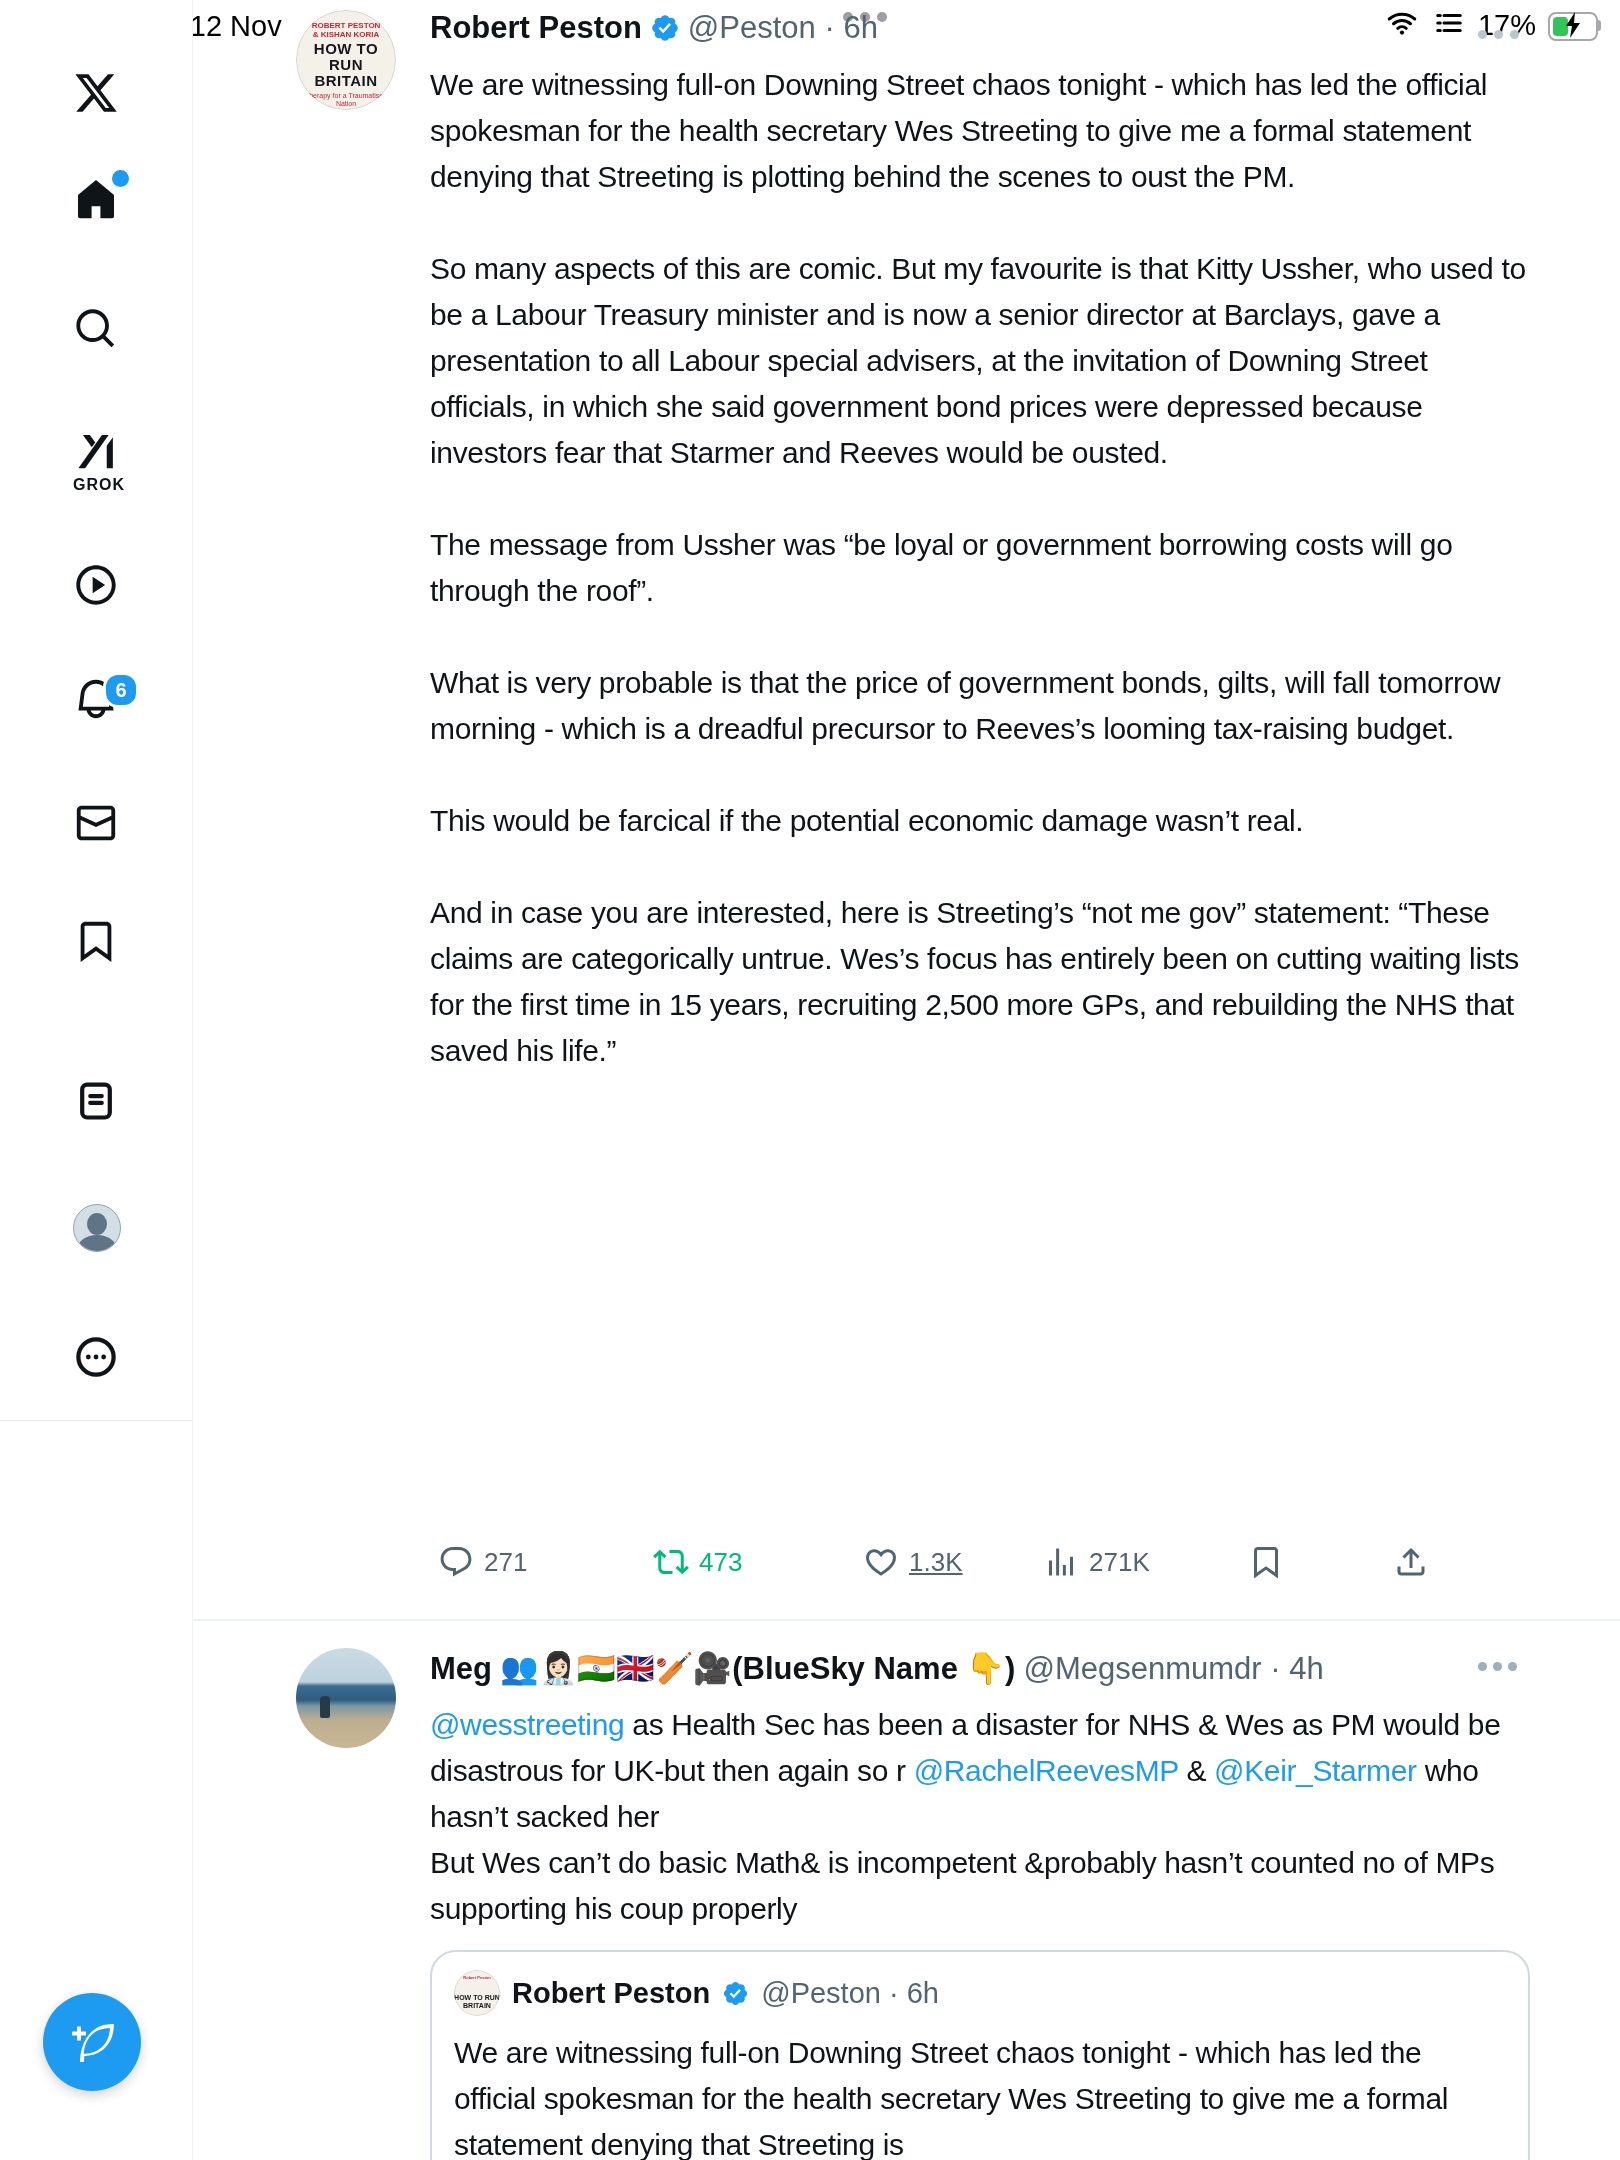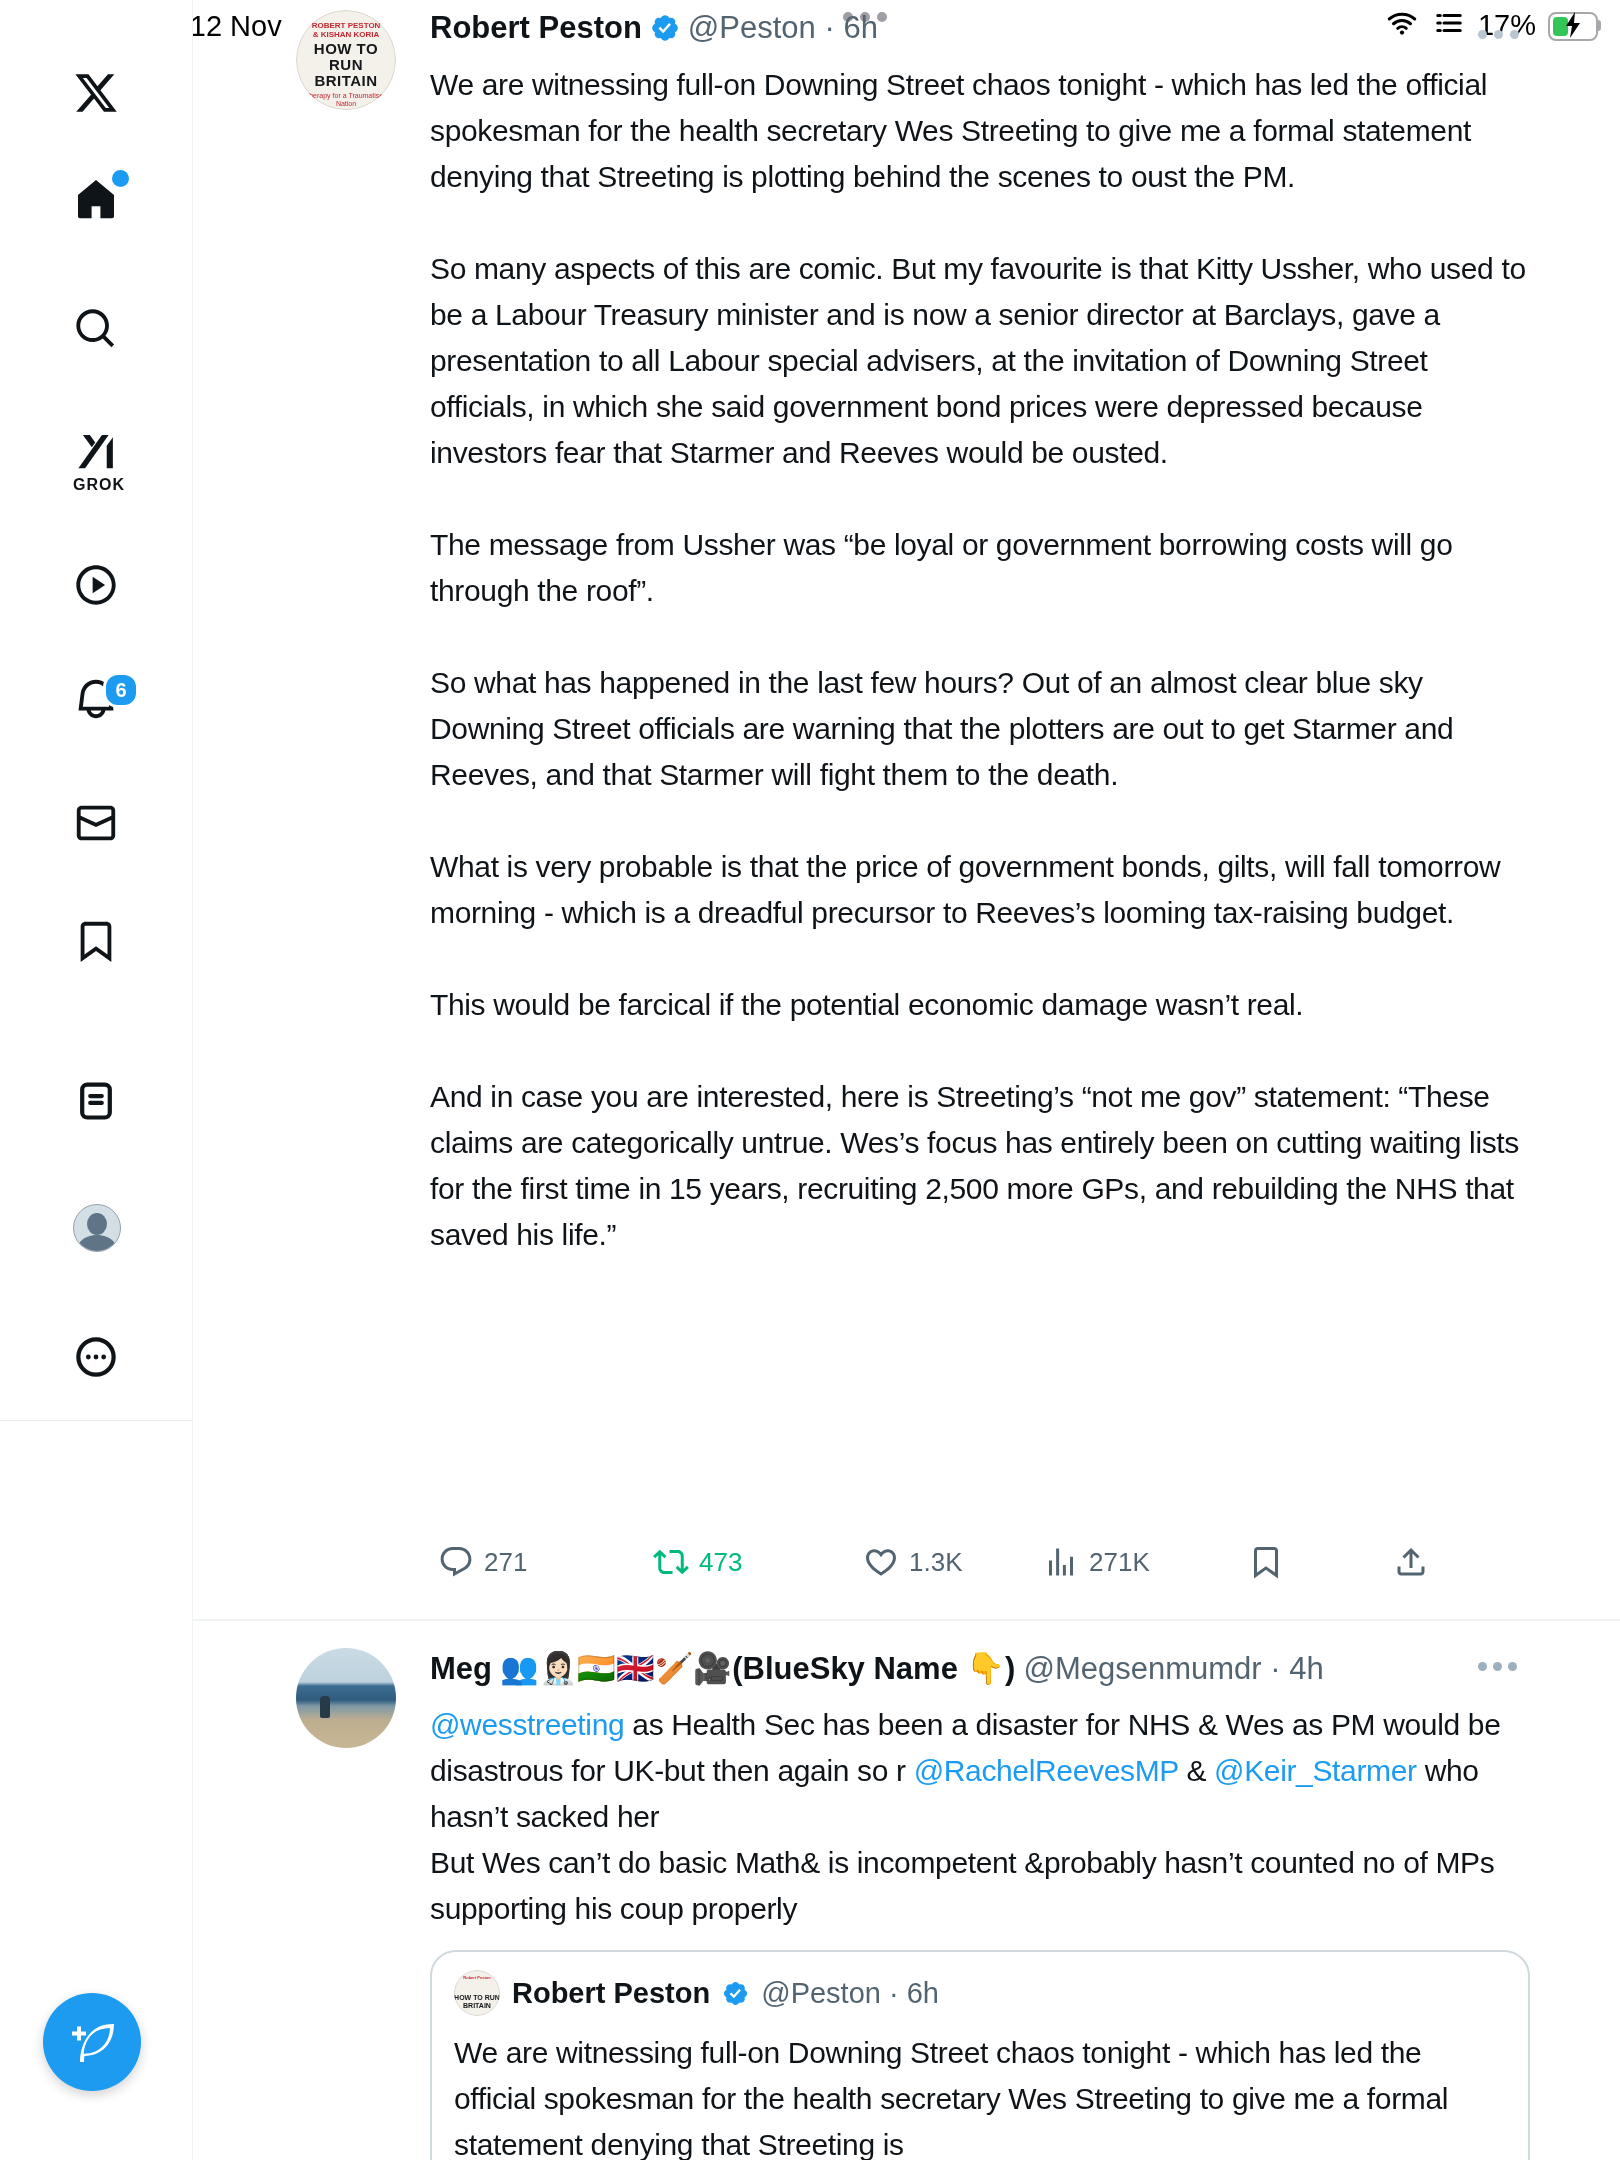--- a/index.html
+++ b/index.html
@@ -211,39 +211,38 @@
       <span class="t-name">Robert Peston</span>
       <svg class="vbadge" viewBox="0 0 24 24" fill="#1d9bf0">
         <path d="M22.25 12c0-1.43-.88-2.67-2.19-3.34.46-1.39.2-2.9-.81-3.91s-2.52-1.27-3.91-.81c-.66-1.31-1.91-2.19-3.34-2.19s-2.67.88-3.33 2.19c-1.4-.46-2.91-.2-3.92.81s-1.26 2.52-.8 3.91c-1.31.67-2.2 1.91-2.2 3.34s.89 2.67 2.2 3.34c-.46 1.39-.21 2.9.8 3.91s2.52 1.26 3.91.81c.67 1.31 1.91 2.19 3.34 2.19s2.68-.88 3.34-2.19c1.39.45 2.9.2 3.91-.81s1.27-2.52.81-3.91c1.31-.67 2.19-1.91 2.19-3.34zm-11.71 4.2-3.74-3.74 1.41-1.42 2.26 2.26 4.8-5.23 1.47 1.36-6.2 6.77z" fill-rule="evenodd"></path>
       </svg>
       <span class="t-meta"><span>@Peston</span> <span>·</span> <span>6h</span></span>
     </header>
     <div class="t-body">
         <p>We are witnessing full-on Downing Street chaos tonight - which has led the official spokesman for the health secretary Wes Streeting to give me a formal statement denying that Streeting is plotting behind the scenes to oust the PM.</p>
         <p>So many aspects of this are comic. But my favourite is that Kitty Ussher, who used to be a Labour Treasury minister and is now a senior director at Barclays,  gave a presentation to all Labour special advisers, at the invitation of Downing Street officials, in which she said government bond prices were depressed because investors fear that Starmer and Reeves would be ousted.</p>
         <p>The message from Ussher was “be loyal or government borrowing costs will go through the roof”.</p>
-        <p>So what has happened in the last few hours?  Out of an almost clear blue sky Downing Street officials are warning that the plotters are out to get Starmer and Reeves, and that Starmer will fight them to the death.</p>
         <p>What is very probable is that the price of government bonds, gilts, will fall tomorrow morning - which is a dreadful precursor to Reeves’s looming tax-raising budget.</p>
         <p>This would be farcical if the potential economic damage wasn’t real.</p>
         <p>And in case you are interested, here is Streeting’s “not me gov” statement: “These claims are categorically untrue. Wes’s focus has entirely been on cutting waiting lists for the first time in 15 years, recruiting 2,500 more GPs, and rebuilding the NHS that saved his life.”</p>
       </div>
     <div class="actions">
       <div class="act" style="left:0;">
         <svg viewBox="0 0 24 24" fill="#536471">
             <path d="M1.751 10c0-4.42 3.584-8 8.005-8h4.366c4.49 0 8.129 3.64 8.129 8.13 0 2.96-1.607 5.68-4.196 7.11l-8.054 4.46v-3.69h-.067c-4.49.1-8.183-3.51-8.183-8.01zm8.005-6c-3.317 0-6.005 2.69-6.005 6 0 3.37 2.77 6.08 6.138 6.01l.351-.01h1.761v2.3l5.087-2.81c1.951-1.08 3.163-3.13 3.163-5.36 0-3.39-2.744-6.13-6.129-6.13H9.756z"></path>
           </svg>
         <span>271</span>
       </div>
       <div class="act act-green" style="left:215px;">
         <svg viewBox="0 0 24 24" fill="#00ba7c">
             <path d="M4.5 3.88l4.432 4.14-1.364 1.46L5.5 7.55V16c0 1.1.896 2 2 2H13v2H7.5c-2.209 0-4-1.79-4-4V7.55L1.432 9.48.068 8.02 4.5 3.88zM16.5 6H11V4h5.5c2.209 0 4 1.79 4 4v8.45l2.068-1.93 1.364 1.46-4.432 4.14-4.432-4.14 1.364-1.46 2.068 1.93V8c0-1.1-.896-2-2-2z"></path>
           </svg>
         <span>473</span>
       </div>
-      <div class="act" style="left:425px;">
+      <div class="act" style="left:425px;text-decoration:underline;">
         <svg viewBox="0 0 24 24" fill="#536471">
             <path d="M16.697 5.5c-1.222-.06-2.679.51-3.89 2.16l-.805 1.09-.806-1.09C9.984 6.01 8.526 5.44 7.304 5.5c-1.243.07-2.349.78-2.91 1.91-.552 1.12-.633 2.78.479 4.82 1.074 1.97 3.257 4.27 7.129 6.61 3.87-2.34 6.052-4.64 7.126-6.61 1.111-2.04 1.03-3.7.477-4.82-.561-1.13-1.666-1.84-2.908-1.91zm4.187 7.69c-1.351 2.48-4.001 5.12-8.379 7.67l-.503.3-.504-.3c-4.379-2.55-7.029-5.19-8.382-7.67-1.36-2.5-1.41-4.86-.514-6.67.887-1.79 2.647-2.91 4.601-3.01 1.651-.09 3.368.56 4.798 2.01 1.429-1.45 3.146-2.1 4.796-2.01 1.954.1 3.714 1.22 4.601 3.01.896 1.81.846 4.17-.514 6.67z"></path>
           </svg>
         <span>1.3K</span>
       </div>
       <div class="act" style="left:605px;">
         <svg viewBox="0 0 24 24" fill="#536471">
             <path d="M8.75 21V3h2v18h-2zM18 21V8.5h2V21h-2zM4 21l.004-10h2L6 21H4zm9.248 0v-7h2v7h-2z"></path>
           </svg>
         <span>271K</span>

